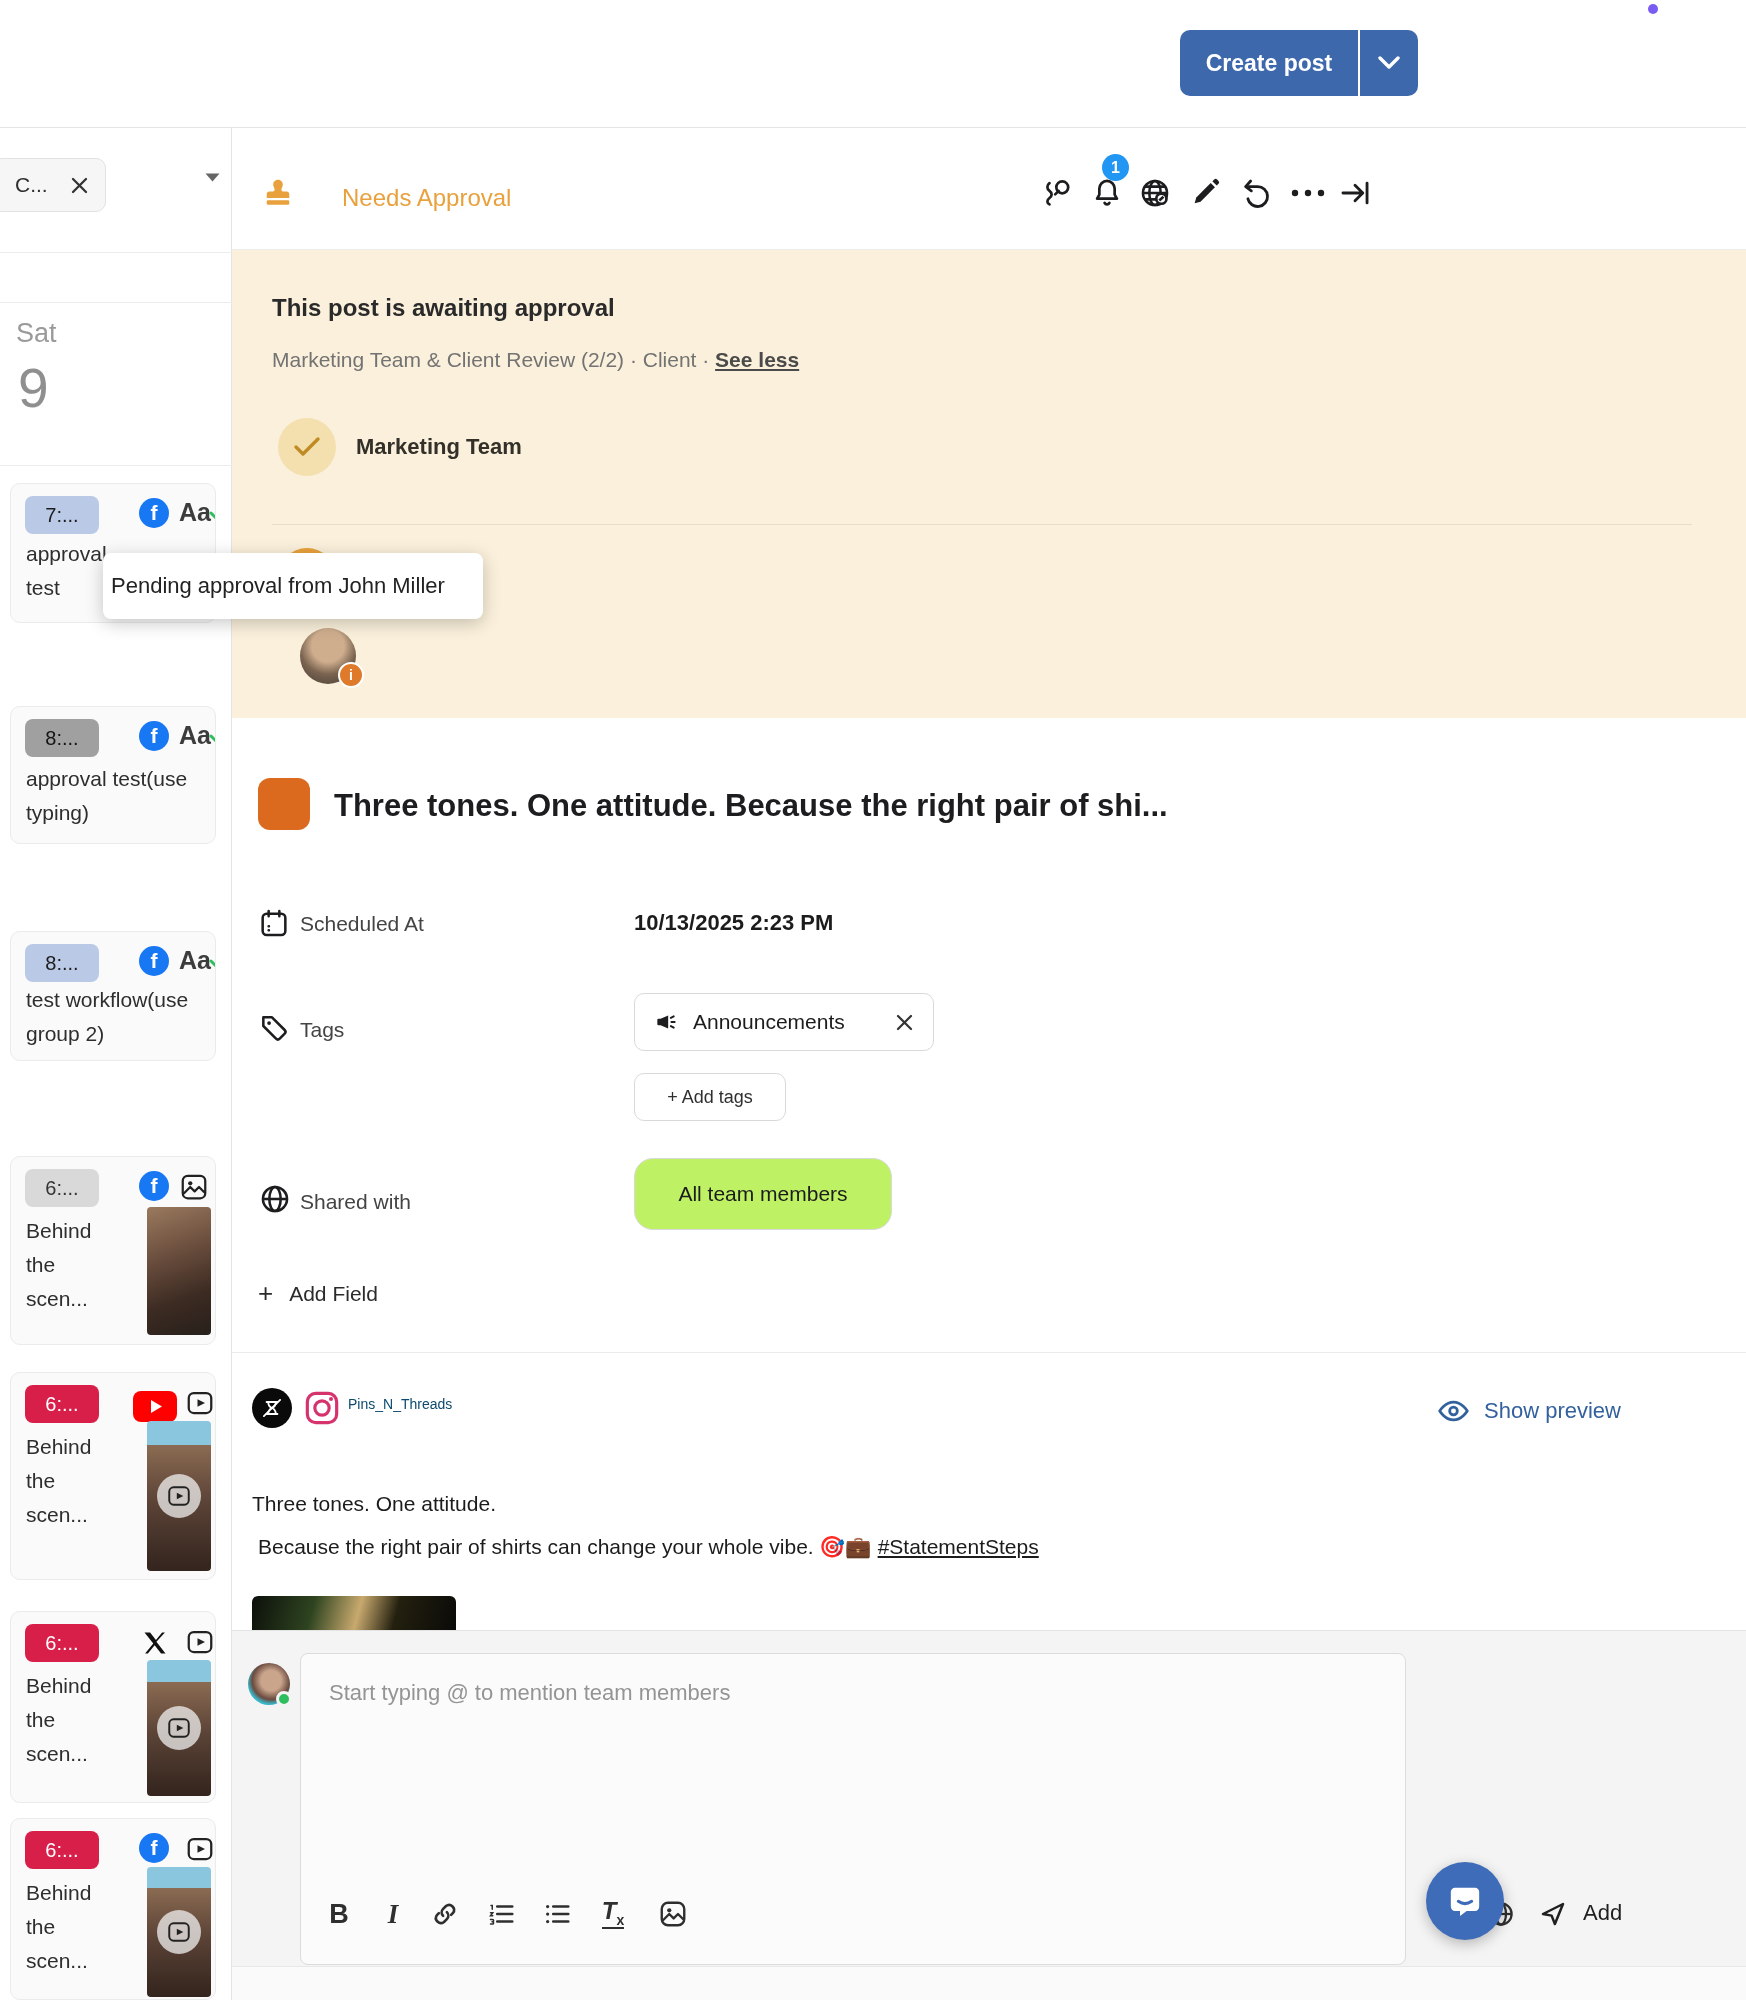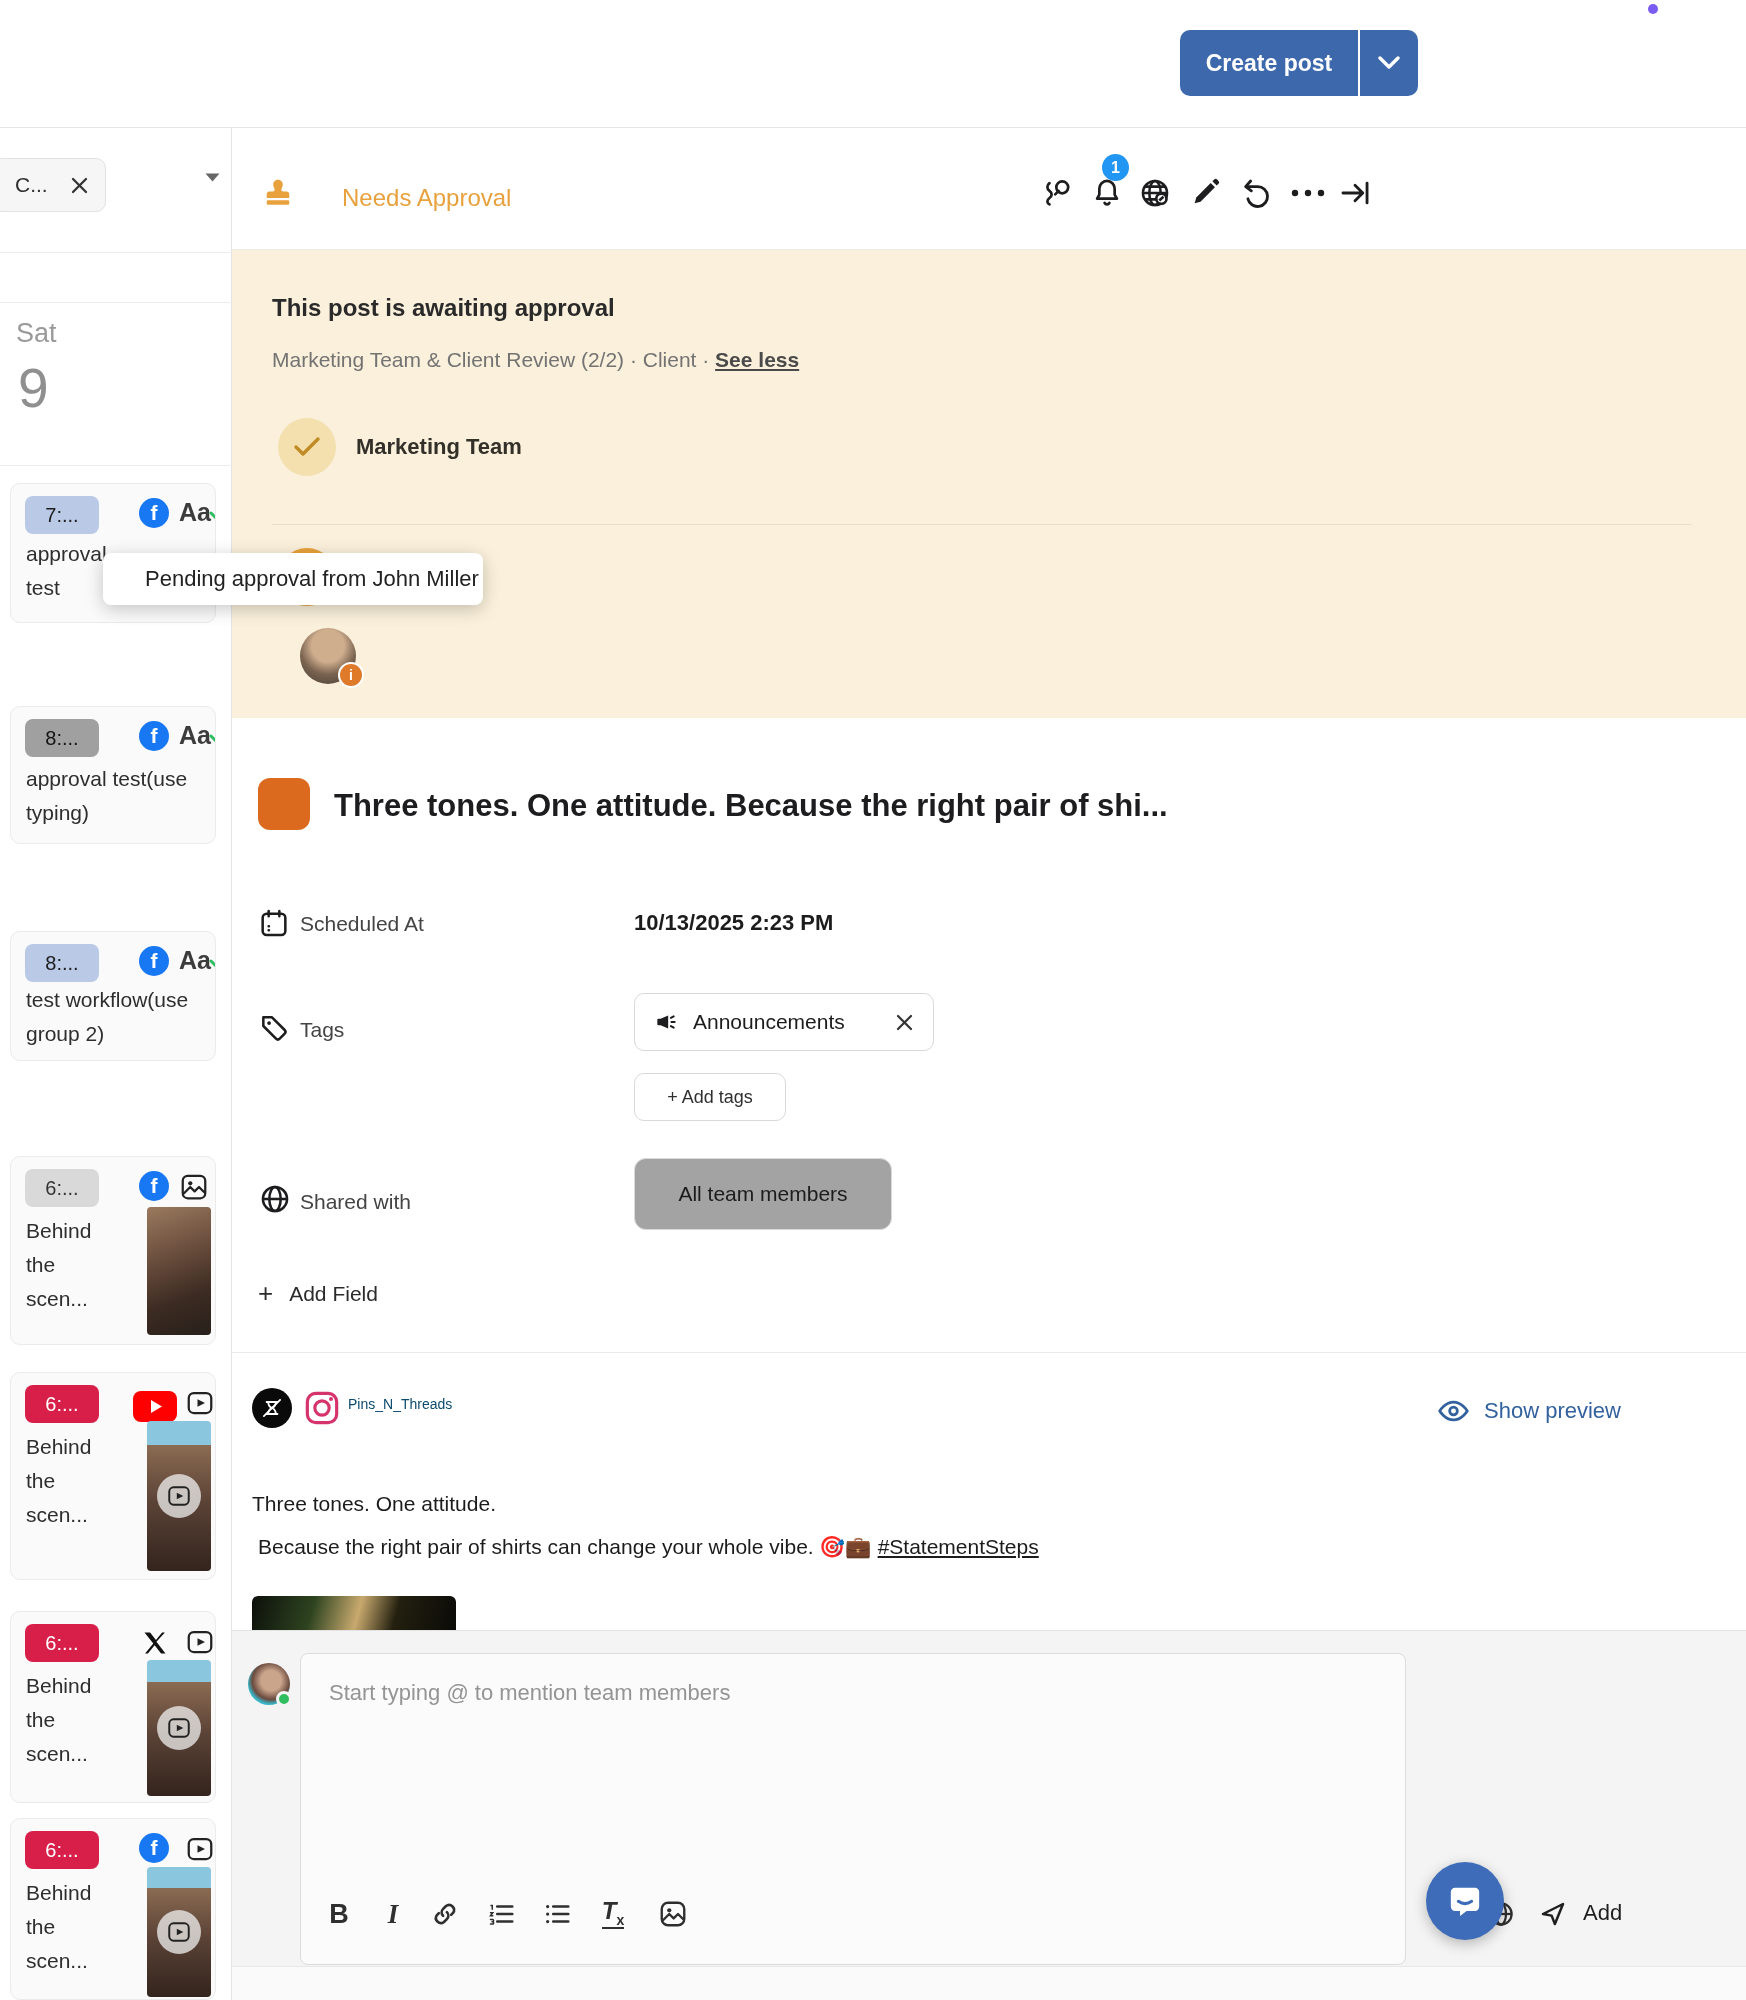--- a/index.html
+++ b/index.html
@@ -40,22 +40,22 @@
   .cline { position:absolute; left:15px; font-size:21px; color:#2e2e2e; }
   .thumb { position:absolute; left:136px; width:64px; border-radius:4px; }
   .thumb-photo { background:linear-gradient(160deg,#9a7a5e 0%,#6d503f 35%,#3c2b22 70%,#27201b 100%); }
   .thumb-video { background:linear-gradient(180deg,#8ac6dd 0%,#8ac6dd 16%,#8b6b52 16%,#5a4236 55%,#33241d 100%); }
   .playwrap { position:absolute; left:50%; top:50%; transform:translate(-50%,-50%); width:44px; height:44px;
     border-radius:50%; background:rgba(240,240,240,.75); display:flex; align-items:center; justify-content:center; }
   .fb { width:30px; height:30px; border-radius:50%; background:#1877f2; color:#fff; display:flex;
     align-items:center; justify-content:center; font-size:21px; font-weight:700; }
 
   
-  .tooltip { left:103px; top:553px; width:380px; height:52px; background:#fff; border-radius:8px;
-    box-shadow:0 4px 18px rgba(0,0,0,.22); display:flex; align-items:center; padding-left:42px;
+  .tooltip { left:103px; top:553px; width:380px; height:66px; background:#fff; border-radius:8px;
+    box-shadow:0 4px 18px rgba(0,0,0,.22); display:flex; align-items:center; padding-left:8px;
     font-size:22px; color:#222; z-index:50; }
 
   
   .mainhdr { left:232px; top:128px; width:1514px; height:122px; background:#fff; border-bottom:1px solid #ececec; }
   .status { left:74px; top:56px; font-size:24px; font-weight:500; color:#e8a13c;margin-left:36px; }
   .hicon { position:absolute; top:48px; cursor:pointer; }
   .nbadge { position:absolute; left:870px; top:26px; width:27px; height:27px; border-radius:50%;
     background:#2196f3; color:#fff; font-size:16px; font-weight:700; display:flex; align-items:center;
     justify-content:center; z-index:2; }
 
@@ -75,22 +75,22 @@
   
   .psquare { left:258px; top:778px; width:52px; height:52px; background:#dc6a1e; border-radius:12px; }
   .ptitle { left:334px; top:788px; width:1380px; font-size:31px; font-weight:600; color:#1d1d1f;
     white-space:nowrap; overflow:hidden; }
   .flabel { position:absolute; font-size:21px; color:#444; }
   .fvalue { left:634px; top:910px; font-size:22px; font-weight:700; color:#1c1c1c; cursor:pointer; }
   .tagchip { left:634px; top:993px; width:300px; height:58px; background:#fff; border:1px solid #d9d9d9;
     border-radius:10px; display:flex; align-items:center; gap:14px; padding:0 18px; font-size:21px; color:#1c1c1c; }
   .addtags { left:634px; top:1073px; width:152px; height:48px; background:#fff; border:1px solid #d9d9d9;
     border-radius:10px; font-size:18px; color:#2f2f2f; cursor:pointer; font-family:"Liberation Sans", sans-serif; }
-  .teambtn { left:634px; top:1158px; width:258px; height:72px; background:#a3a3a3; border:1px solid #d9d9d9;
-    border-radius:12px; font-size:21px; color:#1c1c1c; cursor:pointer; font-family:"Liberation Sans", sans-serif; }
+  .teambtn { left:634px; top:1158px; width:258px; height:72px; background:#bef264; border:1px solid #d9d9d9;
+    border-radius:19px; font-size:21px; color:#1c1c1c; cursor:pointer; font-family:"Liberation Sans", sans-serif; }
   .addfield { left:258px; top:1278px; display:flex; gap:16px; align-items:center; font-size:21px;
     color:#2b2b2b; cursor:pointer; }
   .addfield .plus { font-size:26px; }
   .sectdiv { left:232px; top:1352px; width:1514px; height:1px; background:#ebebeb; }
 
   
   .acc-avatar { left:252px; top:1388px; width:40px; height:40px; border-radius:50%; background:#0a0a0a;
     display:flex; align-items:center; justify-content:center; }
   .ig { left:302px; top:1388px; }
   .accname { left:348px; top:1396px; font-size:14px; font-weight:500; color:#0c4a6e; }

